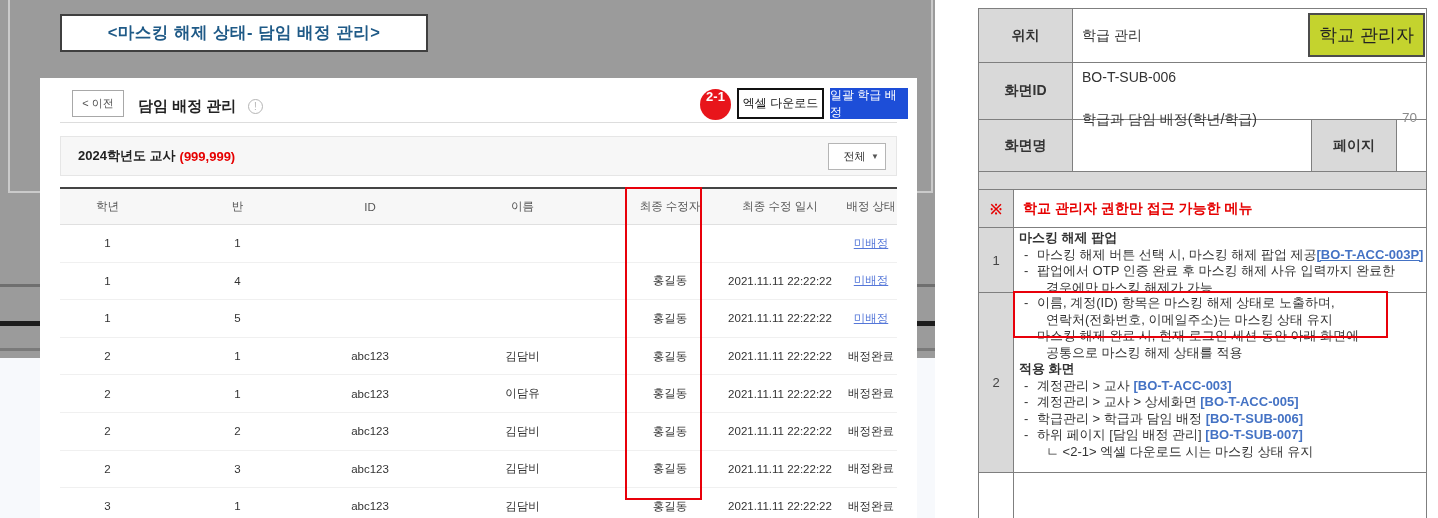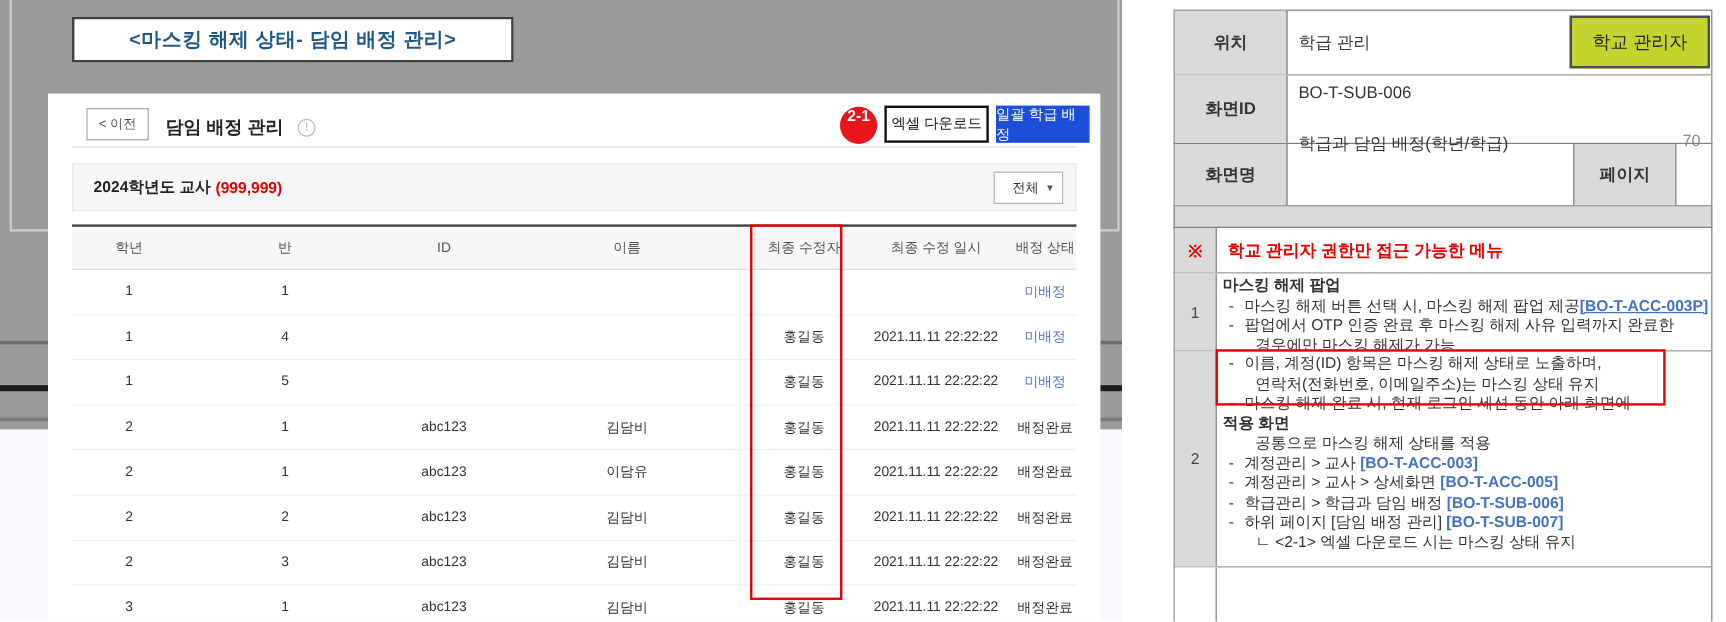--- a/index.html
+++ b/index.html
@@ -43,35 +43,35 @@
   .filter-select{position:absolute;right:10px;top:6px;width:58px;height:27px;border:1px solid #b5b5b5;background:#fff;
                  display:flex;align-items:center;font-size:11px;color:#333;box-sizing:border-box;}
   .filter-select .val{margin-left:9px;flex:1;text-align:center;}
   .filter-select .arr{font-size:8px;color:#555;margin-right:6px;}
 
   .ltable{left:60px;top:187px;width:837px;z-index:3;}
   .lthead{display:flex;height:38px;background:#f7f7f7;border-top:2px solid #444;border-bottom:1px solid #e0e0e0;
           align-items:center;font-size:11.5px;color:#555;box-sizing:border-box;}
   .ltrow{display:flex;height:36.6px;border-bottom:1px solid #f0f0f0;align-items:center;font-size:11.5px;color:#333;}
   .lcell{text-align:center;box-sizing:border-box;white-space:nowrap;overflow:hidden;}
-  .status-link{color:#5577d9;cursor:pointer;}
+  .status-link{color:#5577d9;text-decoration:underline;cursor:pointer;}
 
   
   .spec{left:978px;top:8px;width:449px;z-index:2;font-size:13px;color:#333;}
   .srow{display:flex;border-left:1px solid #7f7f7f;border-right:1px solid #7f7f7f;border-bottom:1px solid #7f7f7f;
         box-sizing:border-box;position:relative;background:#fff;}
   .srow.first{border-top:1px solid #7f7f7f;}
   .lblcell{width:94px;background:#d9d9d9;border-right:1px solid #7f7f7f;display:flex;align-items:center;
            justify-content:center;font-size:14px;font-weight:bold;color:#333;box-sizing:border-box;}
   .valcell{flex:1;position:relative;font-size:14px;}
   .row-loc{height:55px;}
   .row-loc .valcell{display:flex;align-items:center;}
   .row-loc .vtext{margin-left:9px;}
   .role-badge{position:absolute;right:1px;top:4px;width:117px;height:44px;background:#c4d32e;border:2px solid #4c4c4c;
-              display:flex;align-items:center;justify-content:center;font-size:15px;color:#222;box-sizing:border-box;}
+              display:flex;align-items:center;justify-content:center;font-size:18px;color:#222;box-sizing:border-box;}
   .row-sid{height:57px;}
   .row-sid .vtext{position:absolute;left:9px;top:6px;}
   .row-sname{height:52px;}
   .sname-val{width:239px;position:relative;border-right:0;}
   .sname-text{position:absolute;left:9px;top:-9px;white-space:nowrap;font-size:14px;}
   .pagecell{width:86px;background:#d9d9d9;border-left:1px solid #7f7f7f;border-right:1px solid #7f7f7f;
             display:flex;align-items:center;justify-content:center;font-size:14px;font-weight:bold;box-sizing:border-box;text-align:center;}
   .pnumcell{width:29px;position:relative;}
   .pnum{position:absolute;left:5px;top:-10px;color:#8a8a8a;font-size:13.5px;}
   .spacer-row{height:18px;background:#d9d9d9;border-left:1px solid #7f7f7f;border-right:1px solid #7f7f7f;border-bottom:1px solid #7f7f7f;box-sizing:border-box;}
@@ -278,22 +278,22 @@
       <div class="sec-content">
           <div class="line item">
             <span class="dash">-</span>
             <span><span>이름, 계정(ID) 항목은 마스킹 해제 상태로 노출하며,</span></span>
           </div>
           <div class="line cont"><span><span>연락처(전화번호, 이메일주소)는 마스킹 상태 유지</span></span></div>
           <div class="line item">
             <span class="dash">-</span>
             <span><span>마스킹 해제 완료 시, 현재 로그인 세션 동안 아래 화면에</span></span>
           </div>
+          <div class="line cont"><span><span>공통으로 마스킹 해제 상태를 적용</span></span></div>
           <div class="line heading"><span><span>적용 화면</span></span></div>
-          <div class="line cont"><span><span>공통으로 마스킹 해제 상태를 적용</span></span></div>
           <div class="line item">
             <span class="dash">-</span>
             <span><span>계정관리 &gt; 교사 </span><span class="slink">[BO-T-ACC-003]</span></span>
           </div>
           <div class="line item">
             <span class="dash">-</span>
             <span><span>계정관리 &gt; 교사 &gt; 상세화면 </span><span class="slink">[BO-T-ACC-005]</span></span>
           </div>
           <div class="line item">
             <span class="dash">-</span>

